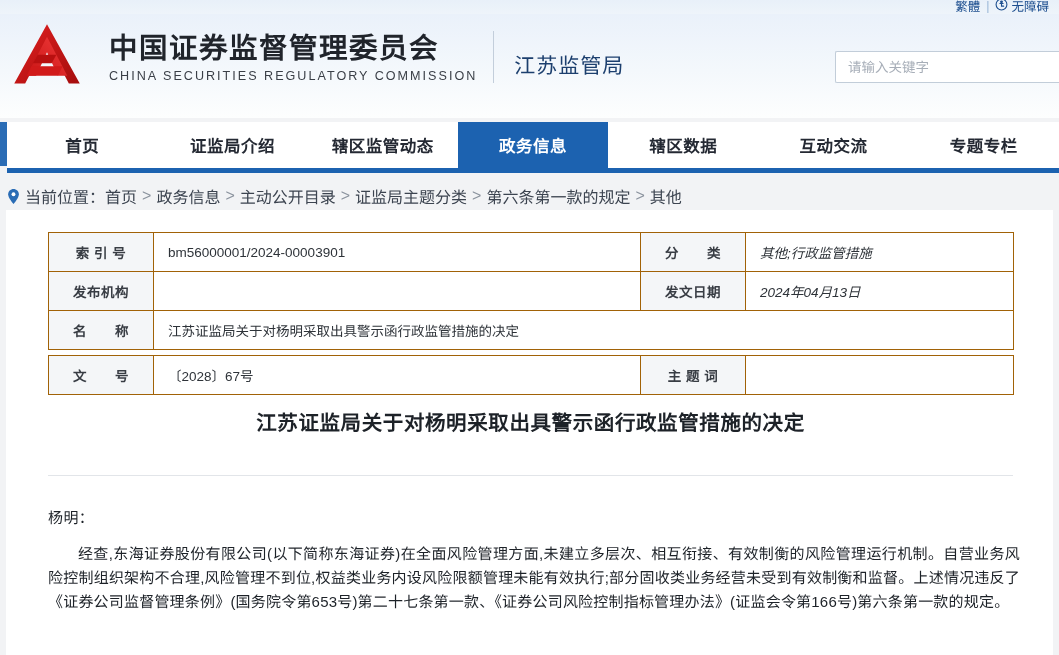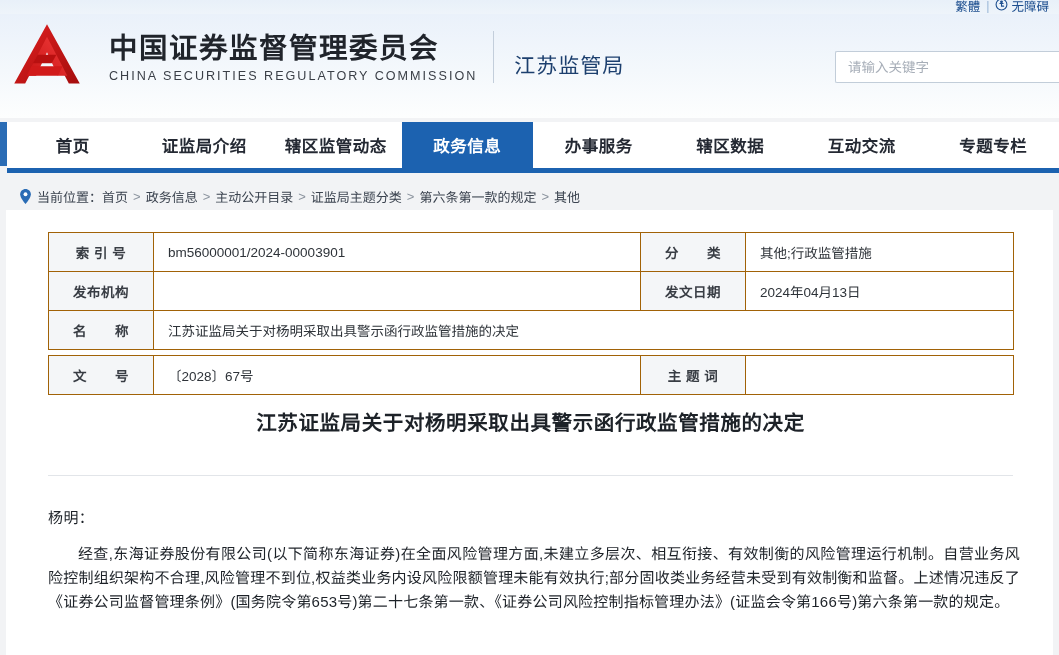--- a/index.html
+++ b/index.html
@@ -159,22 +159,22 @@
     color: #ffffff;
   }
 
   
   .breadcrumb {
     position: absolute;
     top: 183px; left: 0;
     width: 1059px; height: 26px;
     display: flex;
     align-items: center;
-    padding-left: 19px;
-    font-size: 13px;
+    padding-left: 7px;
+    font-size: 16px;
     color: #3c4450;
     background: #f2f3f5;
     white-space: nowrap;
   }
   .bc-pin { margin-right: 5px; display: flex; align-items: center; }
   .bc-label { color: #3c4450; }
   .bc-link { color: #3c4450; text-decoration: none; cursor: pointer; }
   .bc-sep { margin: 0 5px; color: #8b939e; }
 
   
@@ -204,21 +204,21 @@
   .info-table td.lbl {
     background: #f4f6f8;
     font-weight: bold;
     color: #383d44;
     text-align: center;
     padding: 0 6px;
     letter-spacing: 0.5px;
     width: 105px;
   }
   .info-table td.val-l { width: 487px; }
-  .info-table td.val-r { width: 268px; }
+  .info-table td.val-r { width: 268px; font-style: italic; }
   .info-table tr.spacer-row td {
     border: none;
     height: 6px;
     padding: 0;
     background: transparent;
   }
 
   
   .article-title {
     position: absolute;
@@ -311,21 +311,20 @@
   </div>
 </div>
 
 <div class="nav-outer">
   <div class="nav-accent"></div>
   <div class="nav-bar">
     <div class="nav-item">首页</div>
     <div class="nav-item">证监局介绍</div>
     <div class="nav-item">辖区监管动态</div>
     <div class="nav-item active">政务信息</div>
-    <div class="nav-item">办事服务</div>
     <div class="nav-item">辖区数据</div>
     <div class="nav-item">互动交流</div>
     <div class="nav-item">专题专栏</div>
   </div>
   <div class="nav-underline"></div>
 </div>
 
 <div class="breadcrumb">
   <span class="bc-pin">
     <svg width="13" height="15" viewBox="0 0 24 28" fill="#2a6cb5">

